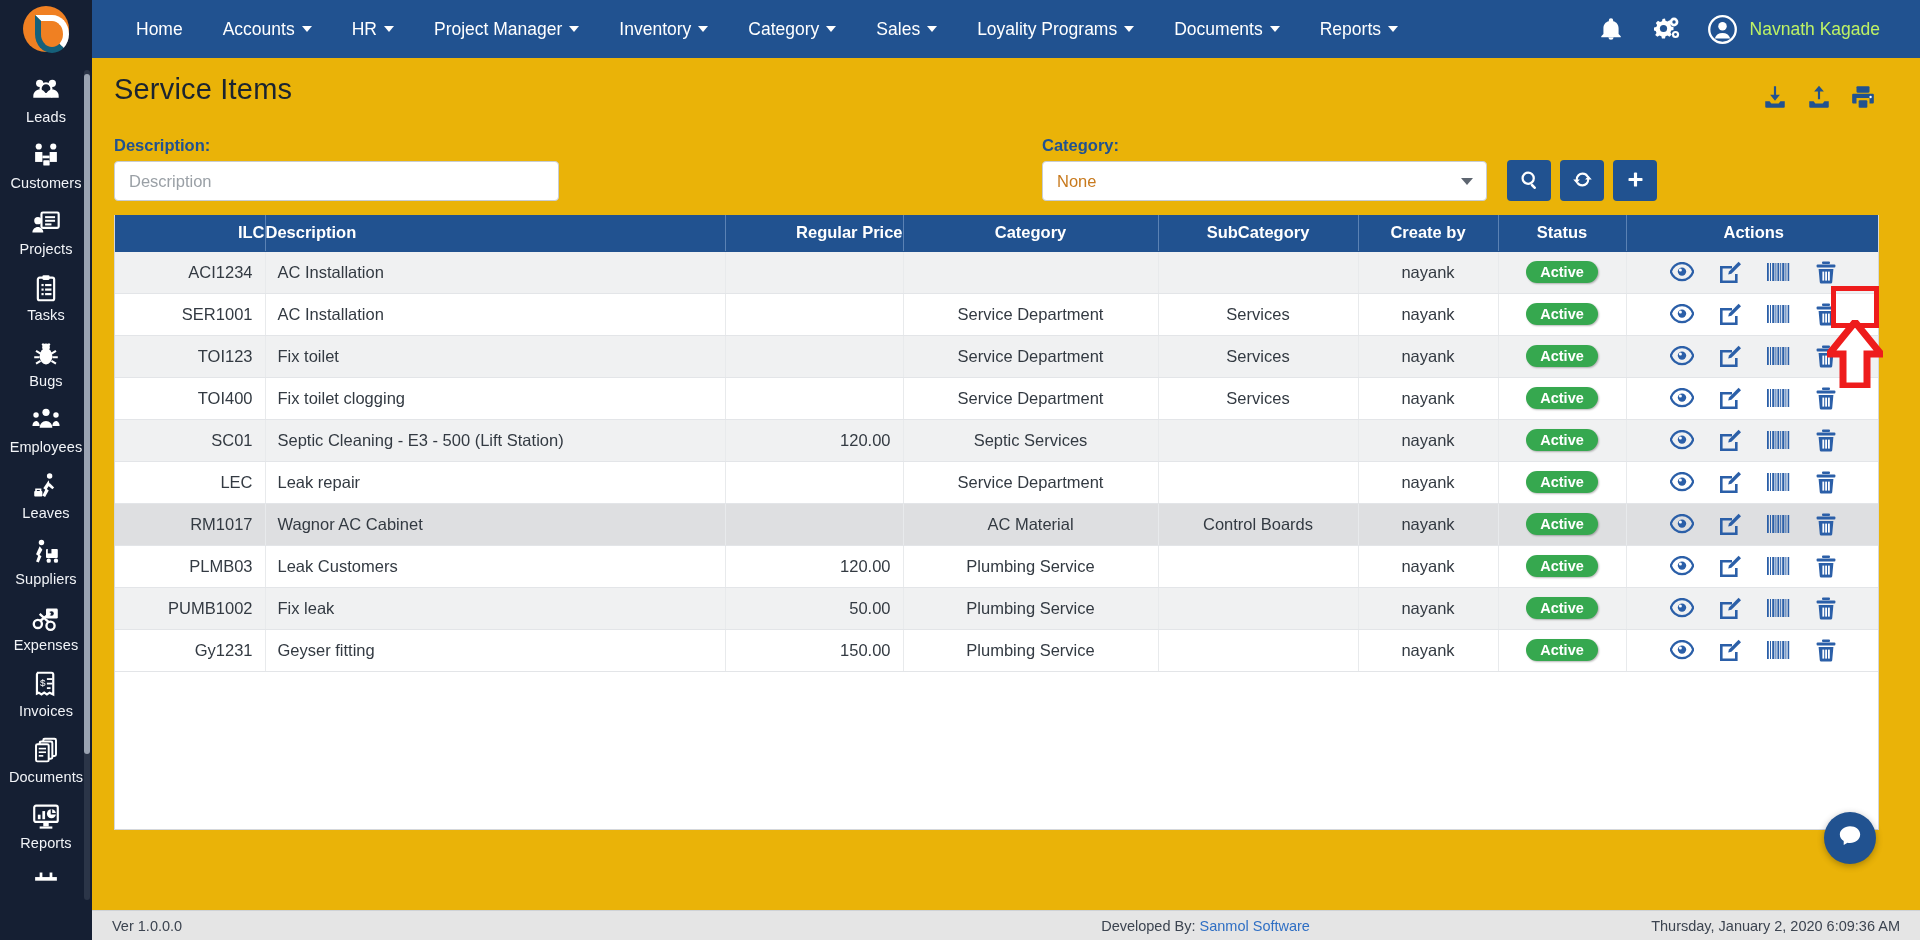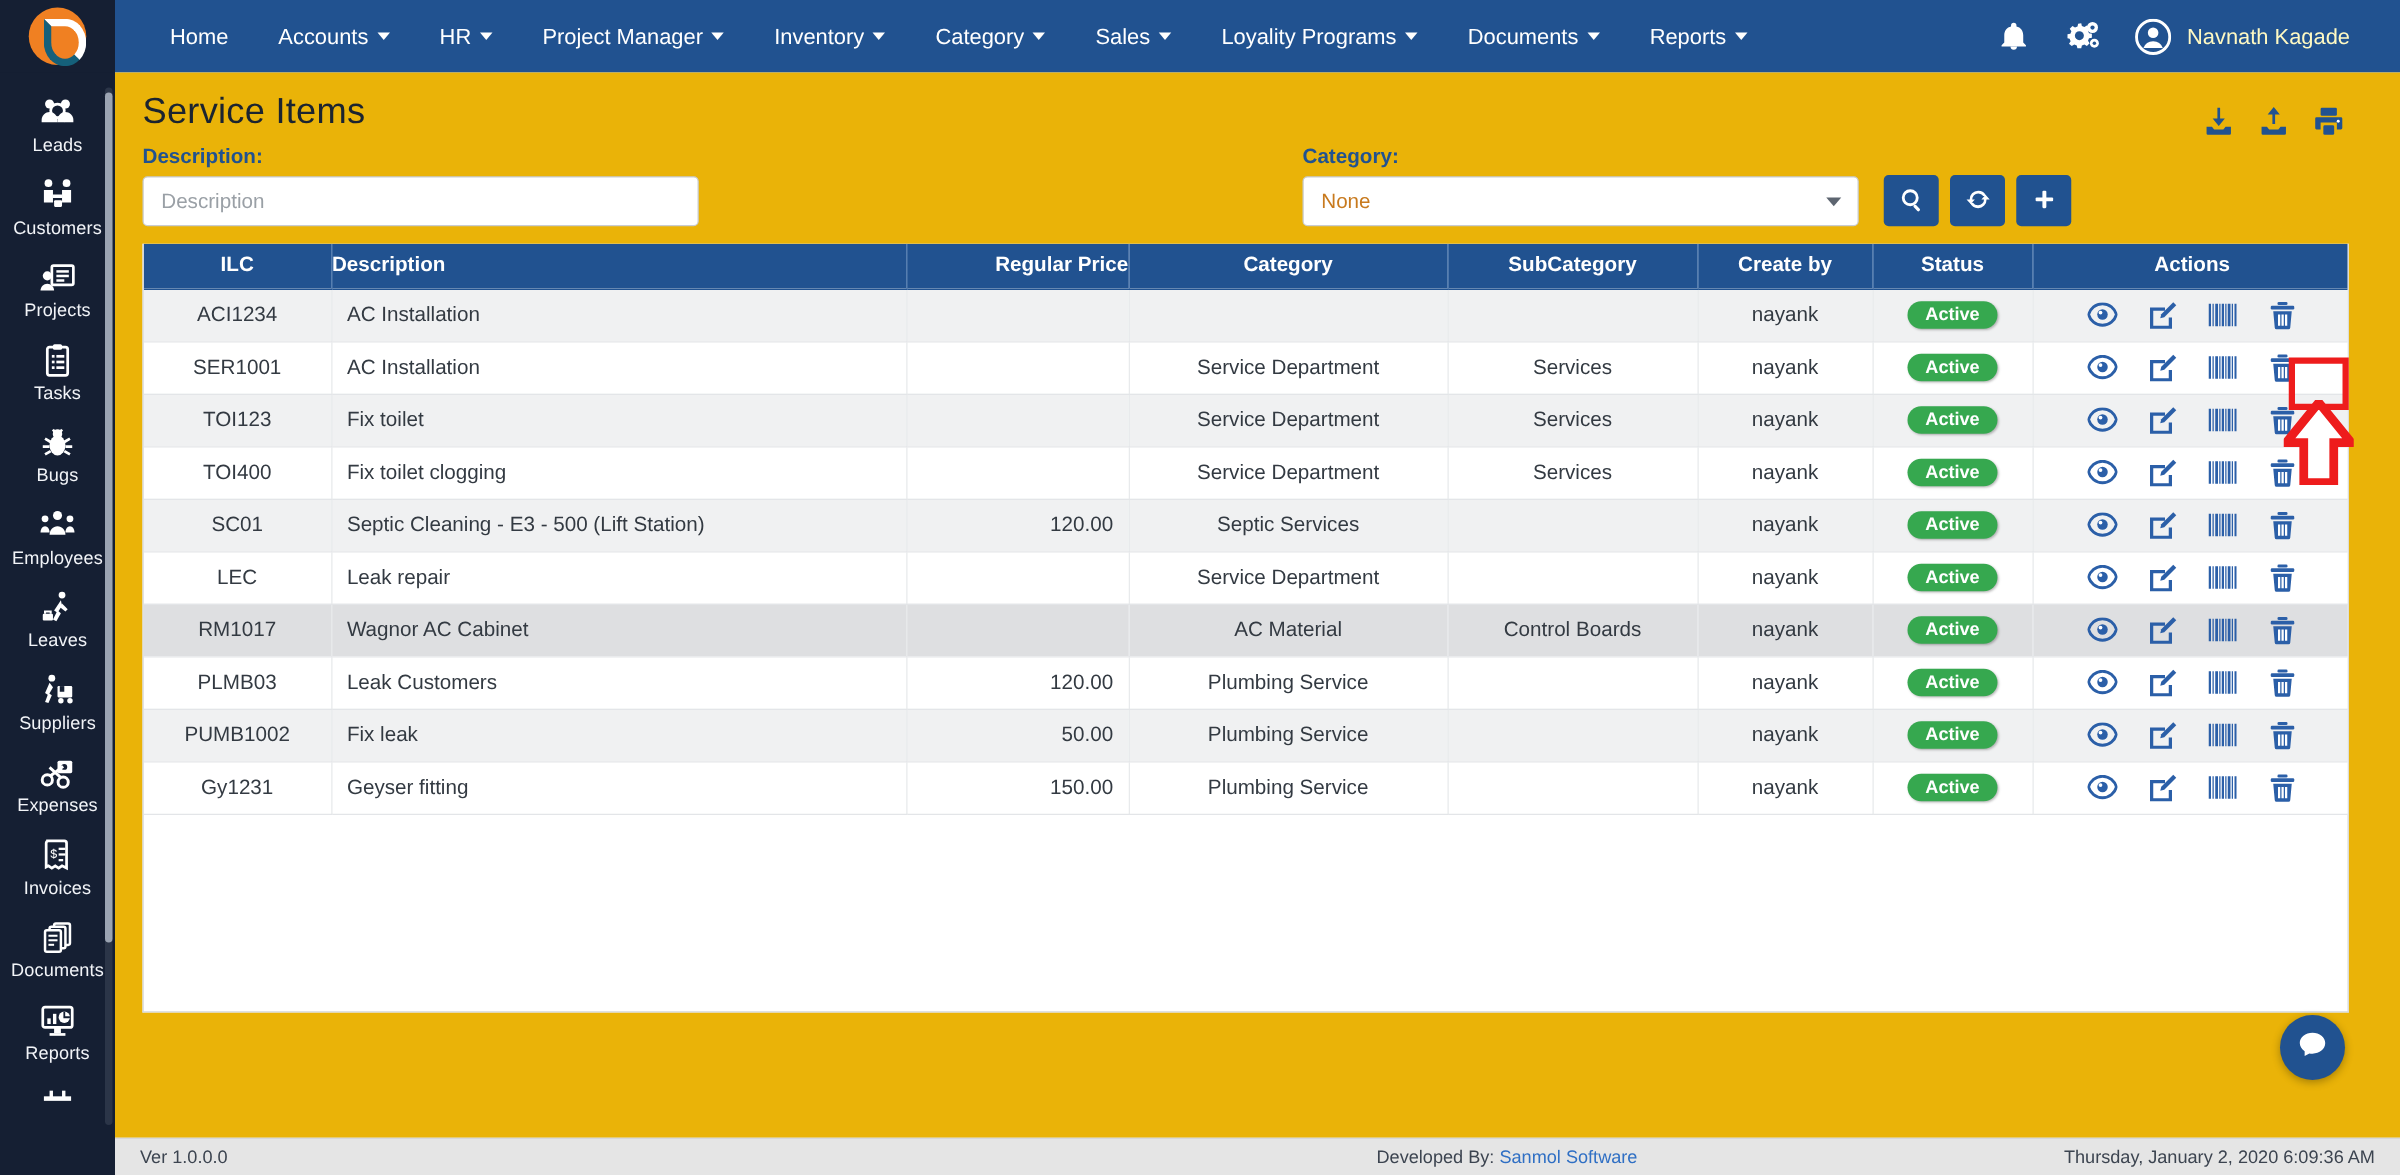--- a/index.html
+++ b/index.html
@@ -88,21 +88,21 @@
     width: 0; height: 0;
     border-left: 5px solid transparent;
     border-right: 5px solid transparent;
     border-top: 6px solid #ffffff;
     display: inline-block;
   }
   .topbar-right { margin-left: auto; display: flex; align-items: center; gap: 26px; padding-right: 18px; }
   .tb-ico { width: 30px; height: 30px; cursor: pointer; display:flex; align-items:center; justify-content:center;}
   .tb-ico svg { fill: #ffffff; }
   .user { display: flex; align-items: center; gap: 12px; cursor: pointer; }
-  .user-name { color: #fef9c3; font-size: 17.5px; white-space: nowrap; }
+  .user-name { color: #bef264; font-size: 17.5px; white-space: nowrap; }
 
   .content {
     flex: 1;
     background: #eab308;
     padding: 0;
     position: relative;
     overflow: hidden;
   }
   .page-card {
     margin: 0 22px 0 22px;
@@ -114,21 +114,21 @@
   .page-title {
     font-size: 29px; color: #1b2430; font-weight: normal;
     letter-spacing: .2px; line-height: 1.1;
   }
   .head-tools { margin-left: auto; display: flex; gap: 18px; padding-top: 10px; padding-right: 22px;}
   .head-tools .t-ico { cursor: pointer; width: 26px; height: 26px; display:flex; align-items:center; justify-content:center;}
   .head-tools svg { fill: #215290; }
 
   .filters {
     display: flex; align-items: flex-end; gap: 4px;
-    margin-top: 6px;
+    margin-top: 26px;
   }
   .fgroup { display: flex; flex-direction: column; }
   .flabel { font-size: 16.5px; color: #215290; margin-bottom: 6px; font-weight: bold;}
   .finput {
     height: 40px; border: 1px solid #c8ccd2; border-radius: 4px;
     padding: 0 14px; font-size: 16.5px; color: #444;
     font-family: "Liberation Sans", sans-serif;
     background: #fff;
     outline: none;
   }
@@ -183,21 +183,21 @@
   tbody td {
     height: 42px; font-size: 16.5px; color: #333a42;
     border-bottom: 1px solid #e3e5e8;
     border-right: 1px solid #e8eaec;
     padding: 0 12px;
   }
   tbody td:last-child { border-right: none; }
   tbody tr:nth-child(odd) { background: #f0f1f2; }
   tbody tr:nth-child(even) { background: #ffffff; }
   tbody tr.alt-dark { background: #dedfe1 !important; }
-  .c-ilc { width: 150px; text-align: center; }
+  .c-ilc { width: 150px; text-align: right; }
   .c-desc { width: 460px; text-align: left; }
   .c-price { width: 178px; text-align: right; }
   .c-cat { width: 255px; text-align: center; }
   .c-sub { width: 200px; text-align: center; }
   .c-by { width: 140px; text-align: center; }
   .c-status { width: 128px; text-align: center; }
   .c-act { width: 255px; text-align: center; }
 
   .badge {
     display: inline-block; background: #36a84f; color: #fff;

